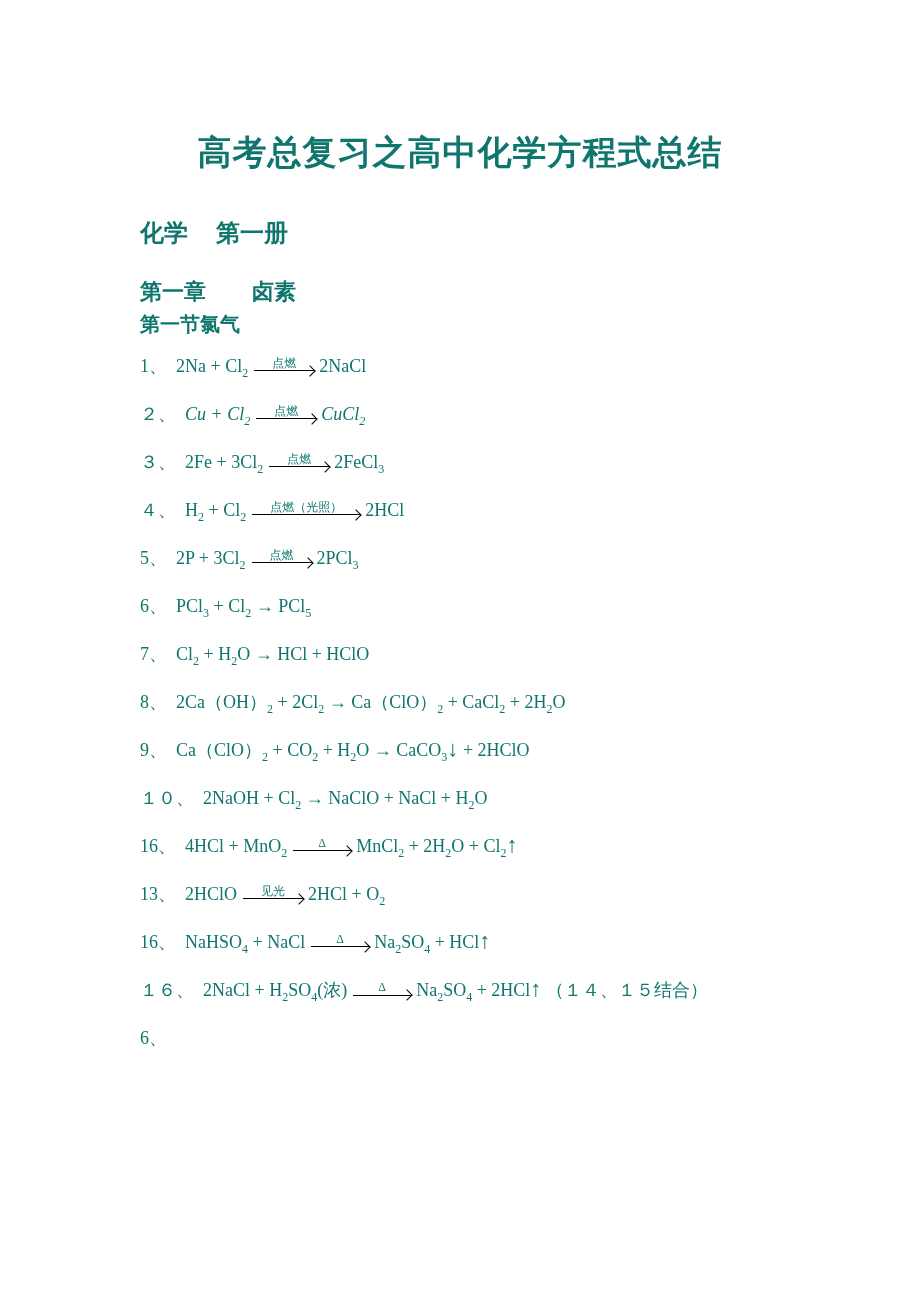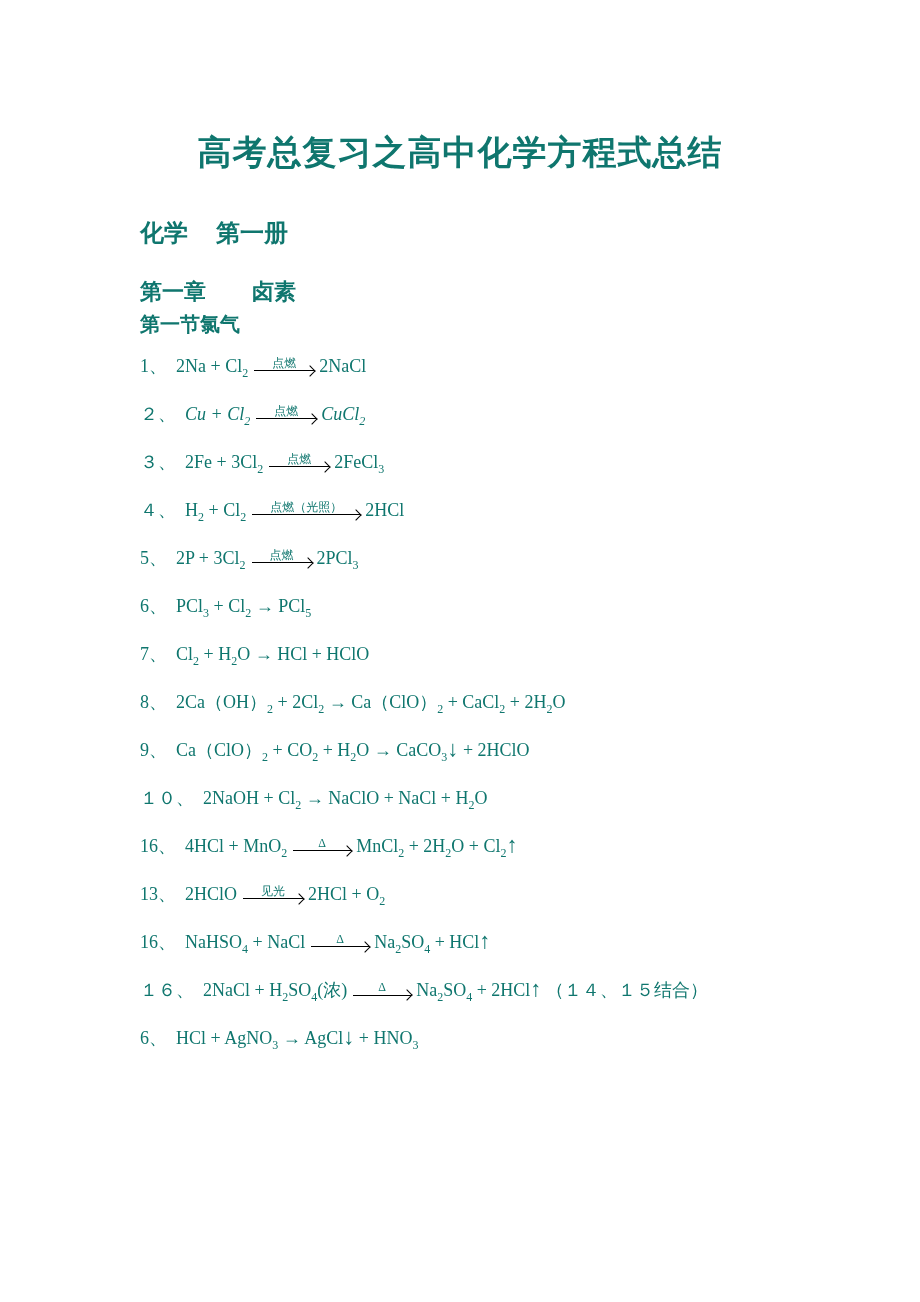--- a/index.html
+++ b/index.html
@@ -174,17 +174,16 @@
         <div class="eq-row">
           <span class="eq-num">16、</span>
           <span class="eq-formula">NaHSO<sub>4</sub> + NaCl<span class="cond-arrow"><span class="cond">Δ</span><span class="shaft"></span></span>Na<sub>2</sub>SO<sub>4</sub> + HCl<span class="vud">↑</span></span>
         </div>
         <div class="eq-row">
           <span class="eq-num">１６、</span>
           <span class="eq-formula">2NaCl + H<sub>2</sub>SO<sub>4</sub>(浓)<span class="cond-arrow"><span class="cond">Δ</span><span class="shaft"></span></span>Na<sub>2</sub>SO<sub>4</sub> + 2HCl<span class="vud">↑</span> （１４、１５结合）</span>
         </div>
         <div class="eq-row">
           <span class="eq-num">6、</span>
-          <span class="eq-formula">HCl + AgNO<sub>3</sub> → AgCl<span class="vud">↓</span> + HNO<sub>3</sub></span>
         </div>
       </div>
     </div>
 </div>
 
 </body></html>

